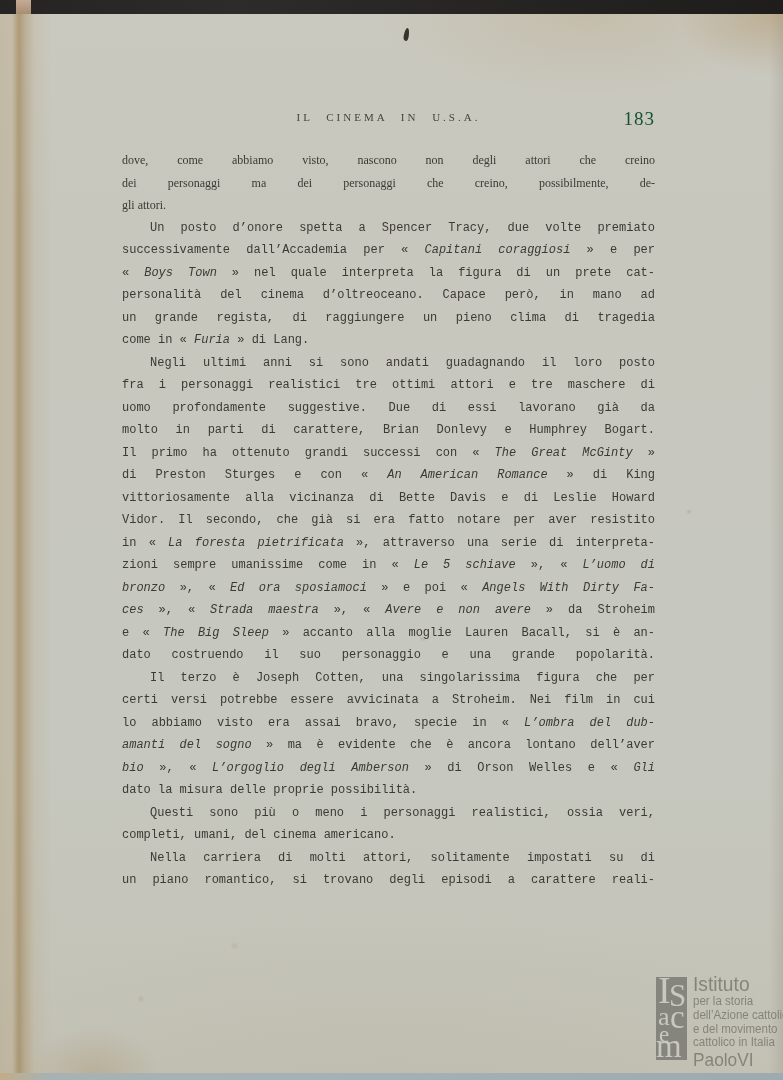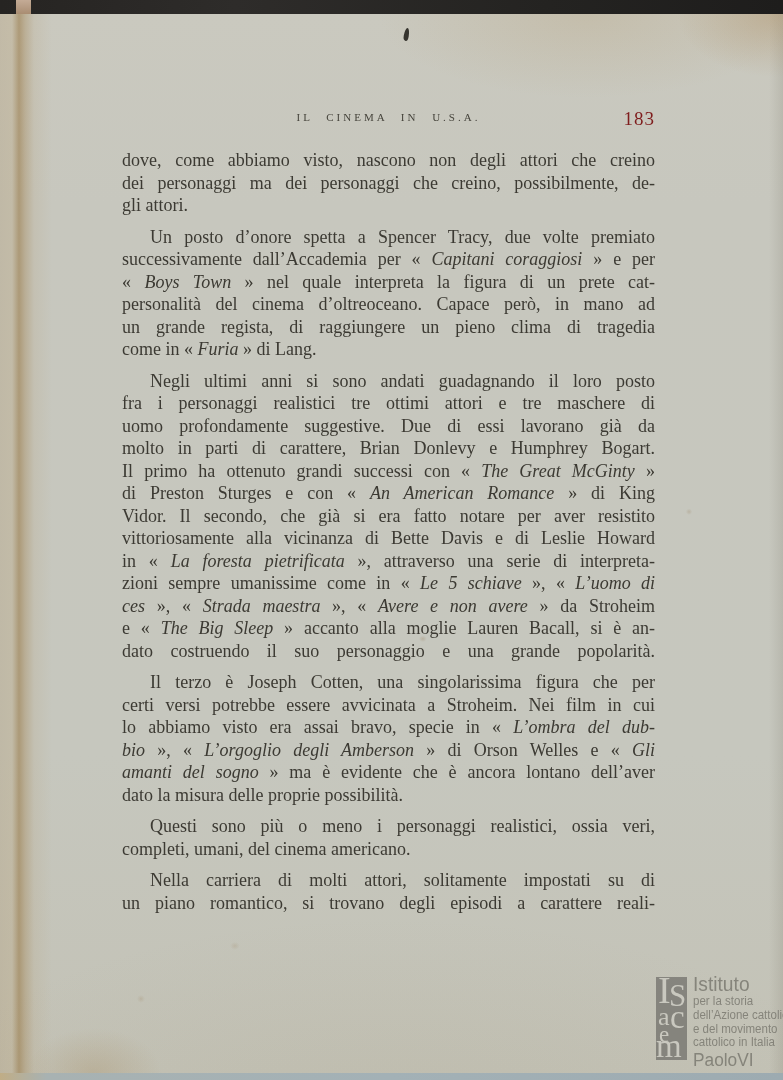--- a/index.html
+++ b/index.html
@@ -36,27 +36,27 @@
   
   #speck{position:absolute;left:404px;top:28px;width:5px;height:13px;
     background:#35332d;border-radius:50% 50% 45% 55%/62% 62% 38% 38%;
     transform:rotate(10deg);}
 
   
   #header{position:absolute;left:122px;top:111px;width:533px;height:24px;}
   #running-title{position:absolute;left:0;right:0;text-align:center;
     font-size:11px;letter-spacing:3px;word-spacing:8px;color:#46443c;}
   #page-number{position:absolute;right:0;top:-3px;font-size:19px;
-    letter-spacing:1px;color:#7f1d1d;}
+    letter-spacing:1px;color:#14532d;}
 
   
   #text-block{position:absolute;left:122px;top:149px;width:533px;color:#3c3a33;
-    font-size:18px;line-height:22.5px;}
+    font-size:12px;line-height:22.5px;}
   .para{margin:0;}
-  .para + .para{margin-top:9px;}
+  .para + .para{font-family:Liberation Mono, monospace;}
   .para.indent .line:first-child{text-indent:28px;}
   .line{text-align:justify;text-align-last:justify;}
   .line.end{text-align-last:left;}
   .it{font-style:italic;}
 
   
   #watermark{position:absolute;left:656px;top:977px;width:127px;height:96px;}
   #wm-logo{position:absolute;left:0;top:0;width:31px;height:83px;
     background:rgba(128,127,120,.92);overflow:hidden;}
   .wm-letter{position:absolute;color:#c9c8bf;font-family:"Liberation Serif",serif;
@@ -107,34 +107,35 @@
         <div class="line"><span>un grande regista, di raggiungere un pieno clima di tragedia</span></div>
         <div class="line end"><span>come in « </span><span class="it">Furia</span><span> » di Lang.</span></div>
       </div>
       <div class="para indent">
         <div class="line"><span>Negli ultimi anni si sono andati guadagnando il loro posto</span></div>
         <div class="line"><span>fra i personaggi realistici tre ottimi attori e tre maschere di</span></div>
         <div class="line"><span>uomo profondamente suggestive. Due di essi lavorano già da</span></div>
         <div class="line"><span>molto in parti di carattere, Brian Donlevy e Humphrey Bogart.</span></div>
         <div class="line"><span>Il primo ha ottenuto grandi successi con « </span><span class="it">The Great McGinty</span><span> »</span></div>
         <div class="line"><span>di Preston Sturges e con « </span><span class="it">An American Romance</span><span> » di King</span></div>
+        <div class="line"><span>vittoriosamente alla vicinanza di Bette Davis e di Leslie Howard</span></div>
         <div class="line"><span>Vidor. Il secondo, che già si era fatto notare per aver resistito</span></div>
-        <div class="line"><span>vittoriosamente alla vicinanza di Bette Davis e di Leslie Howard</span></div>
         <div class="line"><span>in « </span><span class="it">La foresta pietrificata</span><span> », attraverso una serie di interpreta-</span></div>
         <div class="line"><span>zioni sempre umanissime come in « </span><span class="it">Le 5 schiave</span><span> », « </span><span class="it">L’uomo di</span></div>
+        <div class="line"><span class="it">bronzo</span><span> », « </span><span class="it">Ed ora sposiamoci</span><span> » e poi « </span><span class="it">Angels With Dirty Fa-</span></div>
         <div class="line"><span class="it">ces</span><span> », « </span><span class="it">Strada maestra</span><span> », « </span><span class="it">Avere e non avere</span><span> » da Stroheim</span></div>
         <div class="line"><span>e « </span><span class="it">The Big Sleep</span><span> » accanto alla moglie Lauren Bacall, si è an-</span></div>
         <div class="line"><span>dato costruendo il suo personaggio e una grande popolarità.</span></div>
       </div>
       <div class="para indent">
         <div class="line"><span>Il terzo è Joseph Cotten, una singolarissima figura che per</span></div>
         <div class="line"><span>certi versi potrebbe essere avvicinata a Stroheim. Nei film in cui</span></div>
         <div class="line"><span>lo abbiamo visto era assai bravo, specie in « </span><span class="it">L’ombra del dub-</span></div>
+        <div class="line"><span class="it">amanti del sogno</span><span> » ma è evidente che è ancora lontano dell’aver</span></div>
         <div class="line"><span class="it">bio</span><span> », « </span><span class="it">L’orgoglio degli Amberson</span><span> » di Orson Welles e « </span><span class="it">Gli</span></div>
-        <div class="line"><span class="it">amanti del sogno</span><span> » ma è evidente che è ancora lontano dell’aver</span></div>
         <div class="line end"><span>dato la misura delle proprie possibilità.</span></div>
       </div>
       <div class="para indent">
         <div class="line"><span>Questi sono più o meno i personaggi realistici, ossia veri,</span></div>
         <div class="line end"><span>completi, umani, del cinema americano.</span></div>
       </div>
       <div class="para indent">
         <div class="line"><span>Nella carriera di molti attori, solitamente impostati su di</span></div>
         <div class="line"><span>un piano romantico, si trovano degli episodi a carattere reali-</span></div>
       </div>

